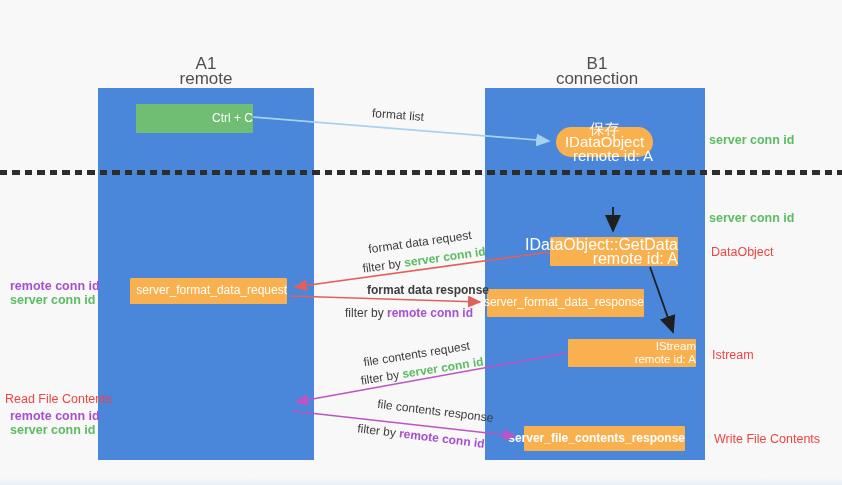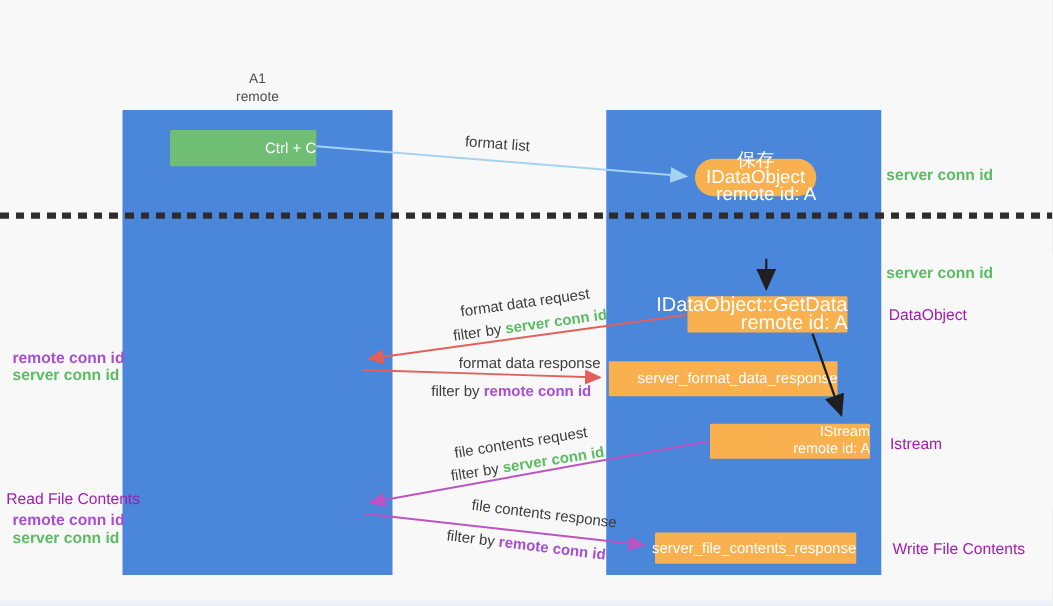--- a/index.html
+++ b/index.html
@@ -7,59 +7,63 @@
   .canvas {
     position:relative; width:842px; height:485px; overflow:hidden;
     background:#f8f8f8;
     font-family:"Liberation Sans", sans-serif;
   }
   .title {
     position:absolute; top:9px; left:0; width:820px; text-align:center;
     font-size:17px; color:#3a3a3a; line-height:22px; letter-spacing:0.5px;
   }
   .lane-header {
-    position:absolute; text-align:center; font-size:11px; color:#4f4f4f; line-height:15px;
+    position:absolute; text-align:center; font-size:17px; color:#4f4f4f; line-height:15px;
   }
   .lane {
     position:absolute; top:88px; height:372px; background:#4a86d9; z-index:1;
   }
   .dotted-line {
     position:absolute; left:0; top:170px; width:842px; height:5px; z-index:2;
     background:repeating-linear-gradient(90deg,#2d2d2d 0 7px,transparent 7px 12.5px);
   }
   .node {
     position:absolute; z-index:3; display:flex; flex-direction:column;
     align-items:flex-end; justify-content:center; text-align:center;
     color:#ffffff; font-size:12px; line-height:13.5px; border-radius:1px;
   }
   .node.green { background:#6fbe74; }
   .node.orange { background:#f9b04e; }
   .arrows { position:absolute; left:0; top:0; z-index:4; pointer-events:none; }
   .flow-label {
     position:absolute; z-index:5; white-space:nowrap;
     font-size:12px; color:#3d3d3d;
   }
-  .side-label { position:absolute; z-index:5; white-space:nowrap; font-size:12.5px; color:#a21caf; }
+  .side-label { position:absolute; z-index:5; white-space:nowrap; font-size:12.5px; color:#ef4444; }
   .side-label.right-align { text-align:right; }
   .bold-green  { color:#5cbc62; font-weight:bold; }
   .bold-purple { color:#a74fd1; font-weight:bold; }
   .bottom-edge {
     position:absolute; left:0; bottom:0; width:842px; height:7px; z-index:6;
     background:linear-gradient(180deg, rgba(220,228,245,0) 0%, #e7edf8 100%);
   }
 </style>
 </head>
 <body>
 
 <div class="canvas">
 
 
   <div class="lane-header" style="left:156px; top:56px; width:100px;">
     <div>A1</div>
     <div>remote</div>
+  </div>
+  <div class="lane-header" style="left:547px; top:56px; width:100px;">
+    <div>B1</div>
+    <div>connection</div>
   </div>
 
   <div class="lane" style="left:98px;  width:216px;"></div>
   <div class="lane" style="left:485px; width:220px;"></div>
 
   <div class="dotted-line"></div>
 
   <div class="node green" style="left:136px; top:104px; width:117px; height:29px;">
     <span>Ctrl + C</span>
   </div>
@@ -68,32 +72,35 @@
     <span>保存IDataObject</span>
     <span>remote id: A</span>
   </div>
 
 
   <div class="node orange" style="left:550px; top:237px; width:128px; height:29px; font-size:16px;">
     <span>IDataObject::GetData</span>
     <span>remote id: A</span>
   </div>
 
+  <div class="node orange" style="left:130px; top:278px; width:157px; height:26px;">
+    <span>server_format_data_request</span>
+  </div>
 
-  <div class="node orange" style="left:487px; top:289px; width:183px; height:28px;">
+  <div class="node orange" style="left:487px; top:289px; width:157px; height:28px;">
     <span>server_format_data_response</span>
   </div>
 
   <div class="node orange" style="left:568px; top:339px; width:128px; height:28px; font-size:11.5px;">
     <span>IStream</span>
     <span>remote id: A</span>
   </div>
 
 
-  <div class="node orange" style="left:524px; top:426px; width:161px; height:25px;">
+  <div class="node orange" style="left:524px; top:426px; width:161px; height:25px;font-weight:bold;">
     <span>server_file_contents_response</span>
   </div>
 
   <svg class="arrows" width="842" height="485">
     <defs>
       <marker id="ah-blue" markerWidth="9" markerHeight="8" refX="8" refY="4" orient="auto">
         <path d="M0,0 L9,4 L0,8 z" fill="#a5d3ef"></path>
       </marker>
       <marker id="ah-red" markerWidth="9" markerHeight="8" refX="8" refY="4" orient="auto">
         <path d="M0,0 L9,4 L0,8 z" fill="#e2605c"></path>
@@ -114,21 +121,21 @@
     <line x1="292" y1="411" x2="515" y2="436" stroke="#bc54c4" stroke-width="1.5" marker-end="url(#ah-mag)"></line>
   </svg>
 
   <div class="flow-label" style="left:372px; top:108px; transform:rotate(4.5deg);">format list</div>
 
   <div class="flow-label" style="left:368px; top:235px; transform:rotate(-8deg);">format data request</div>
   <div class="flow-label" style="left:362px; top:253px; transform:rotate(-8deg);">
     <span>filter by </span><span class="bold-green">server conn id</span>
   </div>
 
-  <div class="flow-label" style="left:367px; top:283px;">format data response</div>
+  <div class="flow-label" style="left:367px; top:283px;font-weight:bold;">format data response</div>
   <div class="flow-label" style="left:345px; top:306px;">
     <span>filter by </span><span class="bold-purple">remote conn id</span>
   </div>
 
   <div class="flow-label" style="left:363px; top:347px; transform:rotate(-9deg);">file contents request</div>
   <div class="flow-label" style="left:360px; top:364px; transform:rotate(-9deg);">
     <span>filter by </span><span class="bold-green">server conn id</span>
   </div>
 
   <div class="flow-label" style="left:377px; top:404px; transform:rotate(7deg);">file contents response</div>

